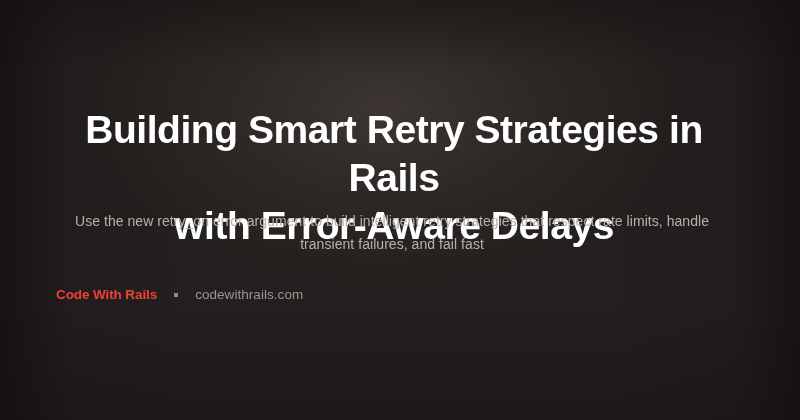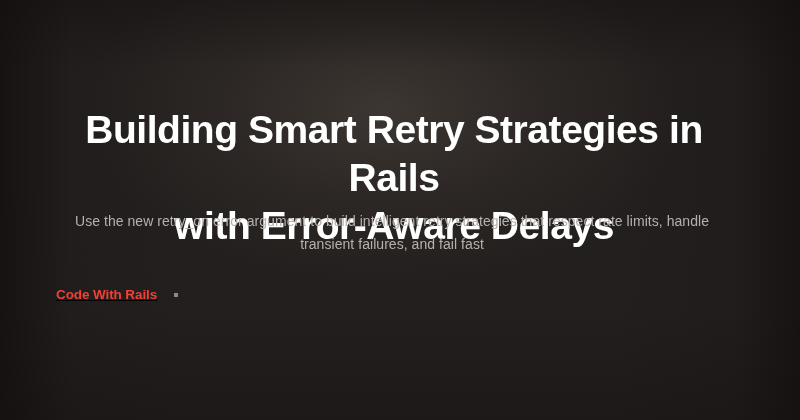--- a/index.html
+++ b/index.html
@@ -94,21 +94,20 @@
 
   .og-footer {
     position: absolute;
     top: 286px;
     left: 0;
     display: flex;
     align-items: center;
     gap: 12px;
     font-size: 13.5px;
     line-height: 18px;
-    text-decoration: underline;
   }
 
   .brand-name {
     font-weight: 700;
     font-size: 13.5px;
     letter-spacing: -0.1px;
     color: #ef4136;
     font-family: "Liberation Sans", sans-serif;
     white-space: nowrap;
   }
@@ -142,16 +141,17 @@
   <div class="content">
 
     <h1 class="og-title">Building Smart Retry Strategies in Rails
 with Error-Aware Delays</h1>
 
     <p class="og-subtitle">Use the new retry_on error argument to build intelligent retry strategies that respect rate limits, handle transient failures, and fail fast</p>
 
     <div class="og-footer">
       <span class="brand-name">Code With Rails</span>
       <span class="brand-sep"></span>
+      <span class="brand-domain">codewithrails.com</span>
     </div>
 
   </div>
 </div>
 
 </body></html>

